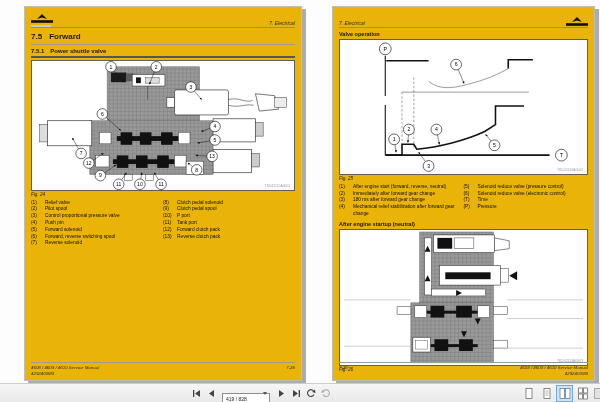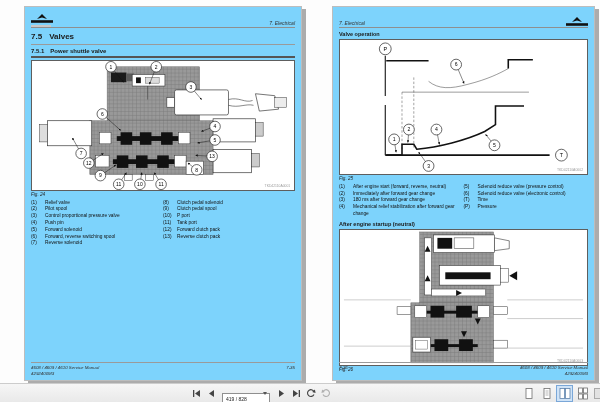--- a/index.html
+++ b/index.html
@@ -4,21 +4,21 @@
 <style>
   * { box-sizing: border-box; margin: 0; padding: 0; }
   html,body { width:600px; height:402px; }
   body {
     position: relative; overflow: hidden;
     background: #fdfdfd;
     font-family: "Liberation Sans", "DejaVu Sans", sans-serif;
     color: #1a1a1a;
   }
   .page {
-    position: absolute; top: 6px; height: 375px; background: #7dd3fc;
+    position: absolute; top: 6px; height: 375px; background: #eab308;
     border: 1px solid #bdbdbd;
     box-shadow: 4px 3px 0 #acacac;
   }
   .page.left  { left: 24px;  width: 278px; }
   .page.right { left: 332px; width: 263px; }
   .pbody { position: absolute; inset: 0; padding: 7px 6px 0 6px; }
 
   .phdr { display: flex; justify-content: space-between; align-items: flex-end; height: 13px; }
   .phdr .htxt { font-size: 5px; font-style: italic; color: #333; padding-bottom: 1px; }
   .hdr-rule { height: 1px; background: #8f8f8f; }
@@ -81,21 +81,21 @@
           <rect x="0" y="6.2" width="22" height="2.6" fill="#111"></rect>
         </svg>
         <div class="smudge"></div>
       </div>
       <div class="htxt">7. Electrical</div>
     </div>
     <div class="hdr-rule"></div>
 
     <div class="h1row">
       <span>7.5</span>
-      <span>Valves</span>
+      <span>Forward</span>
     </div>
     <div class="rule-thin"></div>
     <div class="h2row">
       <span>7.5.1</span>
       <span>Power shuttle valve</span>
     </div>
     <div class="rule-thick"></div>
 
     <div class="figbox">
       <svg viewBox="0 0 272 134">

